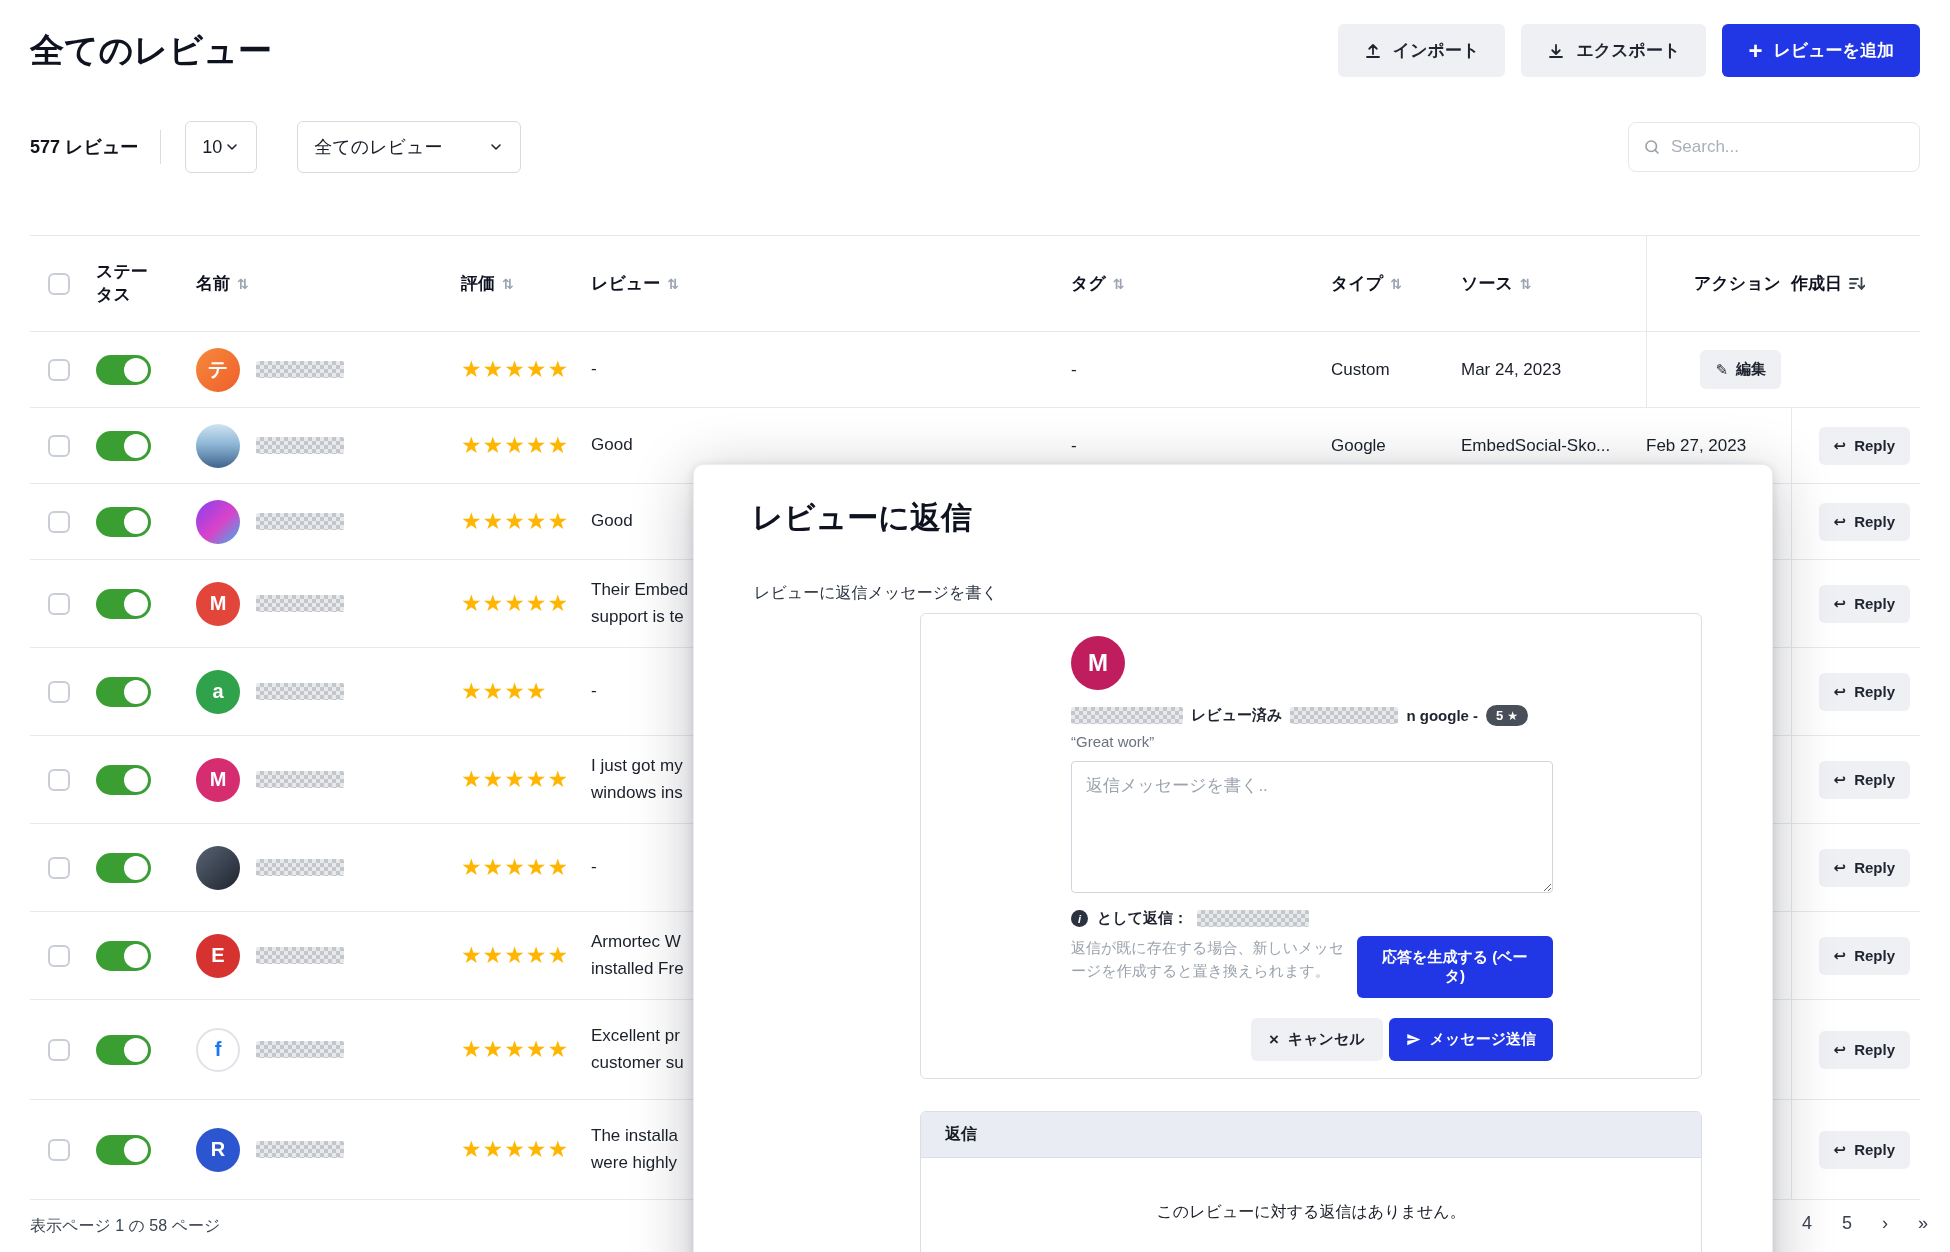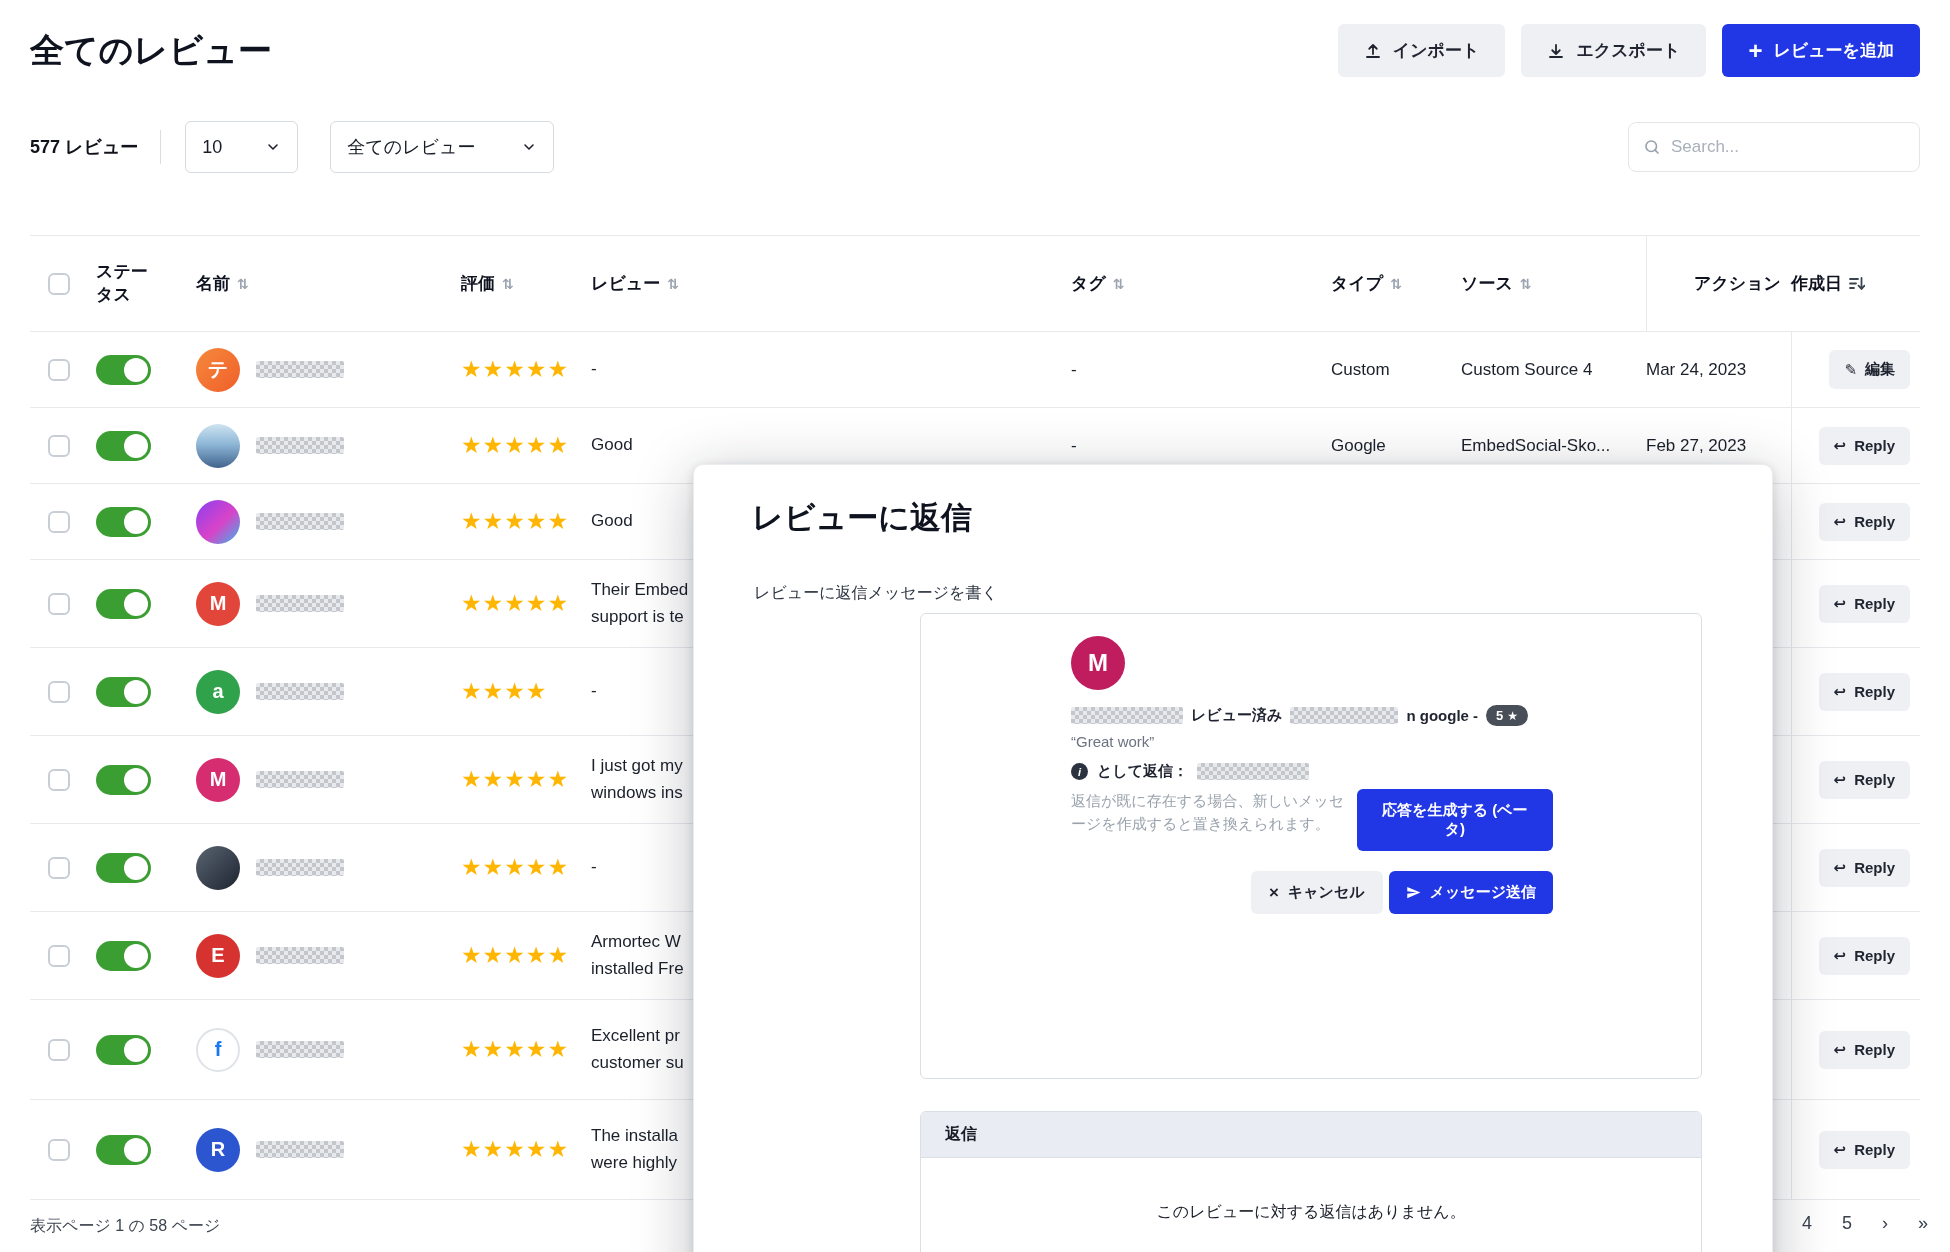--- a/index.html
+++ b/index.html
@@ -19,21 +19,21 @@
   .btn-primary { background:#2136e4; color:#fff; }
   .plus-i { font-size:24px; font-weight:700; line-height:1; }
 
   
   .controls-row { display:flex; align-items:center; margin-top:44px; }
   .count { font-size:18px; font-weight:700; color:#10131a; margin-right:22px; }
   .vr { width:1px; height:34px; background:#d9dde3; margin-right:24px; }
   .select { height:52px; border:1px solid #d6dbe1; border-radius:6px; background:#fff;
             display:flex; align-items:center; justify-content:space-between;
             padding:0 16px; font-size:18px; color:#171c26; cursor:pointer; }
-  .select.per-page { width:113px; margin-right:32px; }
+  .select.per-page { width:72px; margin-right:40px; }
   .select.filter { width:224px; }
   .search { margin-left:auto; width:292px; height:50px; border:1px solid #e3e7ea;
             border-radius:8px; display:flex; align-items:center; padding:0 14px; gap:10px; }
   .search input { border:none; outline:none; width:100%; font-size:17px; color:#374151; font-family:inherit; }
   .search input::placeholder { color:#a8b0ba; }
 
   
   .table { margin-top:62px; border-top:1px solid #e7e9ed; }
   .tr { display:grid; grid-template-columns:66px 100px 265px 130px 480px 260px 130px 185px 145px 1fr;
         align-items:stretch; border-bottom:1px solid #e7e9ed; }
@@ -238,21 +238,20 @@
           <span class="avatar" style="background:linear-gradient(135deg,#f6893c,#ef5f2a)">テ</span>
           <span class="redact"></span>
         </div>
       <div class="cell stars">★★★★★</div>
       <div class="cell review-cell">
           <div>-</div>
           <div></div>
         </div>
       <div class="cell txt">-</div>
       <div class="cell txt">Custom</div>
-      <div class="cell txt">Custom Source 4</div>
       <div class="cell txt">Mar 24, 2023</div>
       <div class="cell action-cell">
           <button class="row-btn">
             <span class="bi">✎</span>
             <span>編集</span>
           </button>
         </div>
     </div>
 
     <div class="tr h76">
@@ -548,20 +547,21 @@
         <span class="redact" style="width:112px"></span>
         <span class="rc-bold">レビュー済み</span>
         <span class="redact" style="width:108px"></span>
         <span class="rc-bold">n google -</span>
         <span class="rc-badge">
             <span>5</span>
             <span class="badge-star">★</span>
           </span>
       </div>
       <div class="rc-quote">“Great work”</div>
+      <textarea class="rc-textarea" placeholder="返信メッセージを書く.." style=""></textarea>
       <div class="rc-replyas">
         <span class="info-i">i</span>
         <span class="rc-bold">として返信：</span>
         <span class="redact" style="width:112px"></span>
       </div>
       <div class="rc-note-row">
         <div class="rc-note">返信が既に存在する場合、新しいメッセージを作成すると置き換えられます。</div>
         <button class="btn-blue">応答を生成する (ベータ)</button>
       </div>
       <div class="rc-actions">

